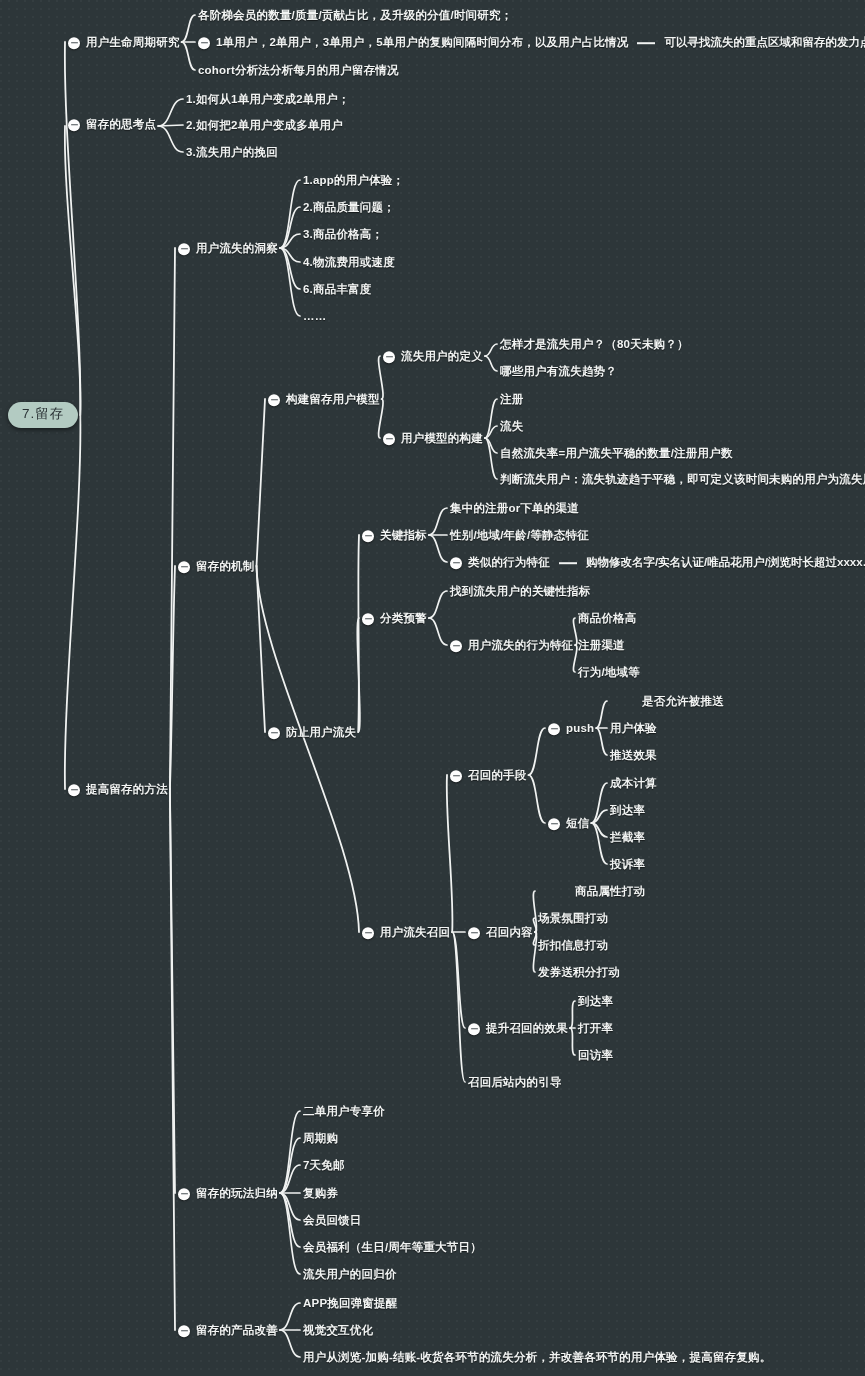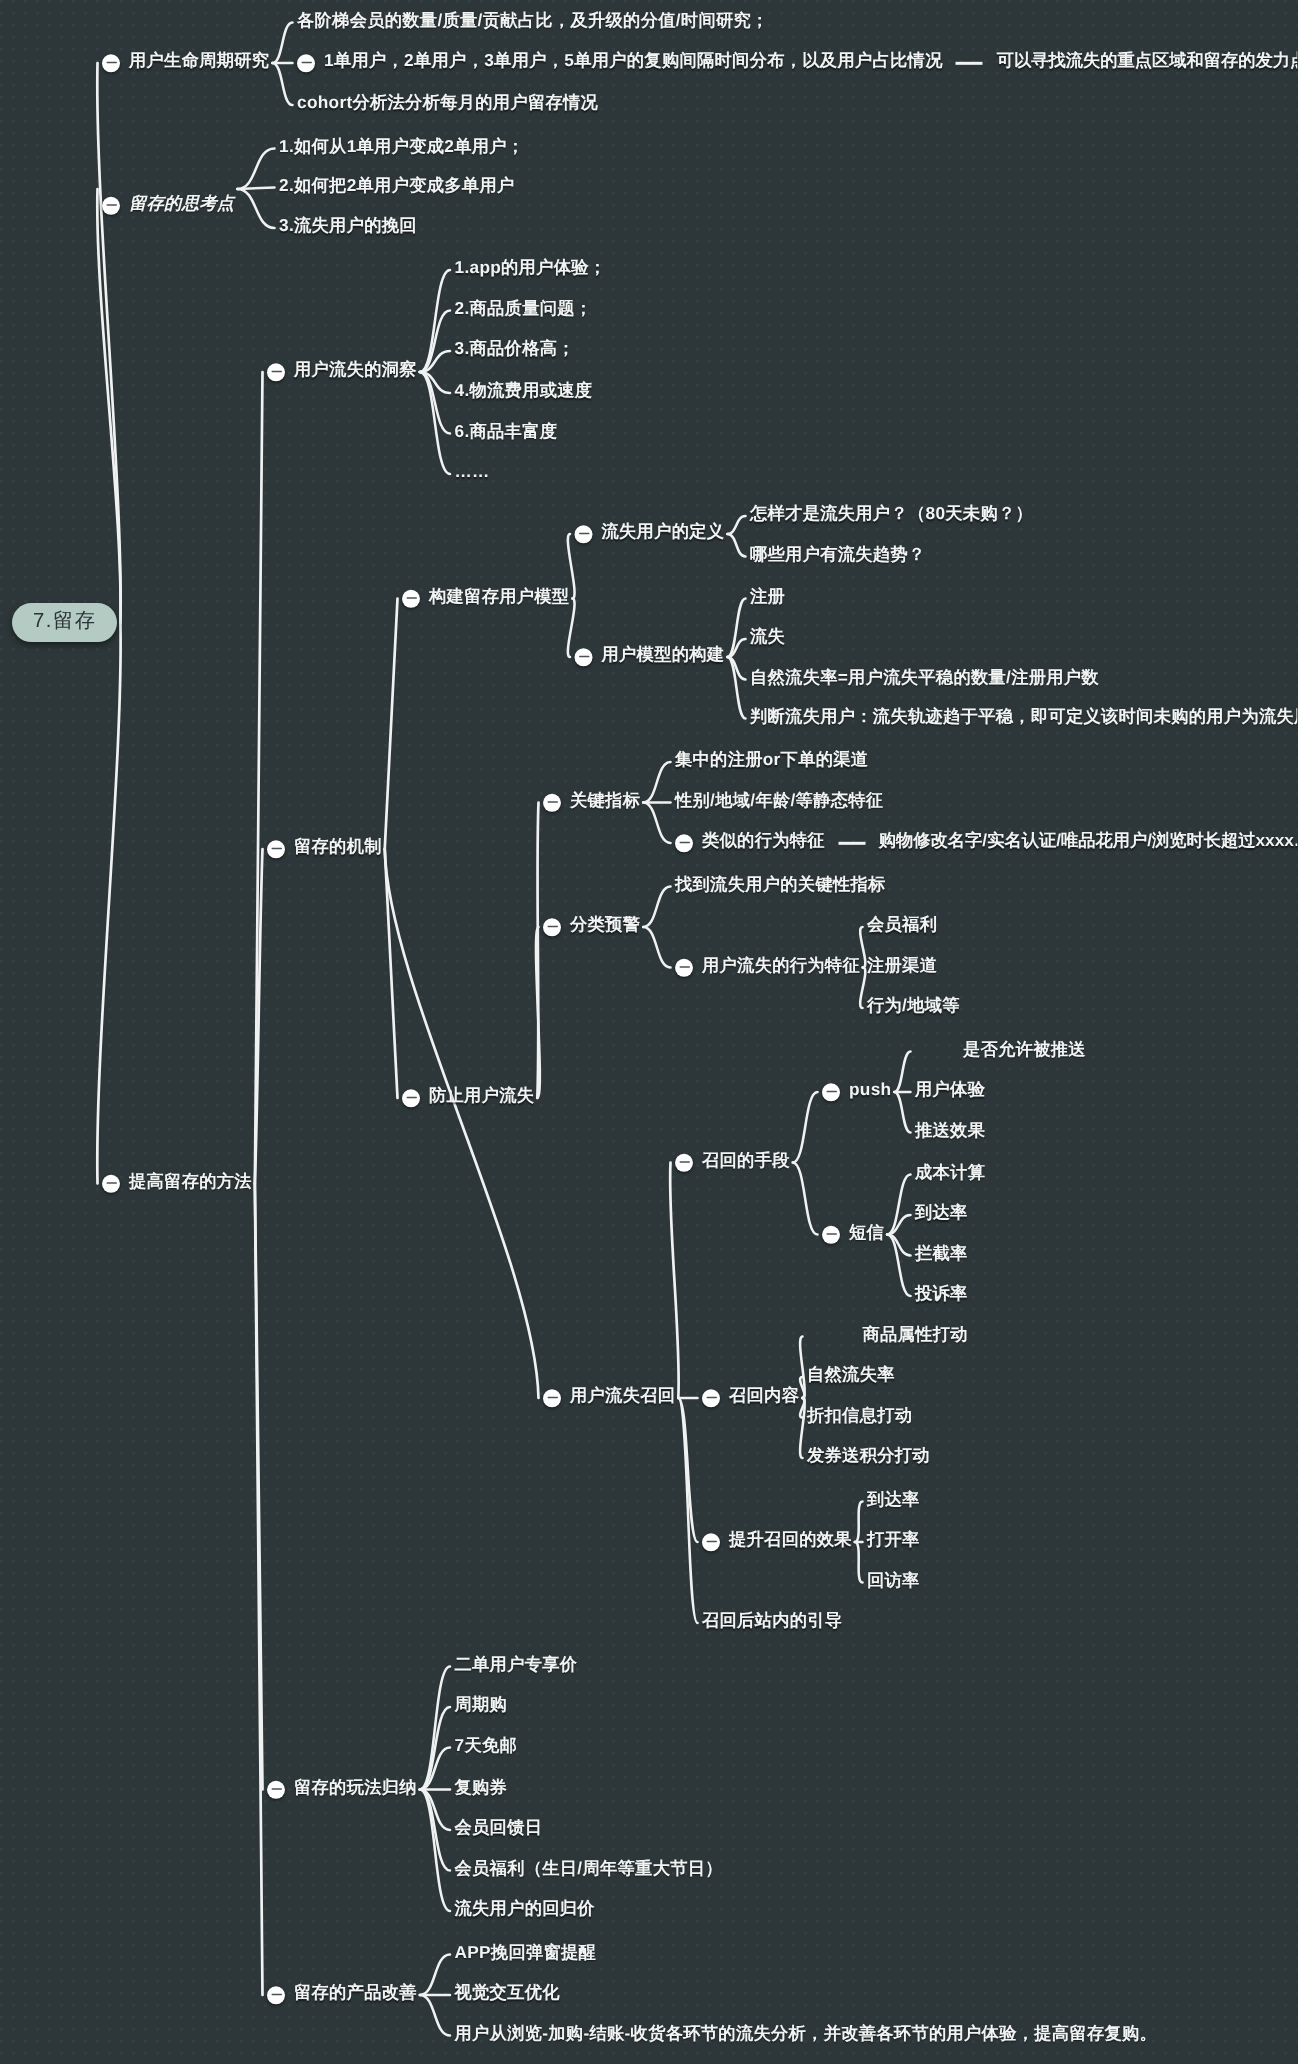--- a/index.html
+++ b/index.html
@@ -172,21 +172,21 @@
       <path d="M 279.90625 1330 C 290.9578125 1330, 288.9484375 1303, 300 1303" fill="none" stroke="#f0f2f1" stroke-width="1.7" stroke-linecap="round"></path>
       <path d="M 279.90625 1330 L 300 1330" fill="none" stroke="#f0f2f1" stroke-width="1.7" stroke-linecap="round"></path>
       <path d="M 279.90625 1330 C 290.9578125 1330, 288.9484375 1357, 300 1357" fill="none" stroke="#f0f2f1" stroke-width="1.7" stroke-linecap="round"></path>
     </svg>
   <div id="nodes-layer">
       <div class="node root" style="left: 8px; top: 415px;"><span class="root-pill">7.留存</span></div>
       <div class="node branch" style="left: 68px; top: 42px;"><span class="toggle"></span><span class="node-label">用户生命周期研究</span></div>
       <div class="node leaf" style="left: 198px; top: 15px;"><span class="node-label">各阶梯会员的数量/质量/贡献占比，及升级的分值/时间研究；</span></div>
       <div class="node branch" style="left: 198px; top: 42px;"><span class="toggle"></span><span class="node-label">1单用户，2单用户，3单用户，5单用户的复购间隔时间分布，以及用户占比情况</span><span class="note-dash"></span><span class="note-text">可以寻找流失的重点区域和留存的发力点</span></div>
       <div class="node leaf" style="left: 198px; top: 70px;"><span class="node-label">cohort分析法分析每月的用户留存情况</span></div>
-      <div class="node branch" style="left: 68px; top: 137px; font-style: italic;"><span class="toggle"></span><span class="node-label">留存的思考点</span></div>
+      <div class="node branch" style="left: 68px; top: 124px;"><span class="toggle"></span><span class="node-label">留存的思考点</span></div>
       <div class="node leaf" style="left: 186px; top: 99px;"><span class="node-label">1.如何从1单用户变成2单用户；</span></div>
       <div class="node leaf" style="left: 186px; top: 125px;"><span class="node-label">2.如何把2单用户变成多单用户</span></div>
       <div class="node leaf" style="left: 186px; top: 152px;"><span class="node-label">3.流失用户的挽回</span></div>
       <div class="node branch" style="left: 68px; top: 789px;"><span class="toggle"></span><span class="node-label">提高留存的方法</span></div>
       <div class="node branch" style="left: 178px; top: 248px;"><span class="toggle"></span><span class="node-label">用户流失的洞察</span></div>
       <div class="node leaf" style="left: 303px; top: 180px;"><span class="node-label">1.app的用户体验；</span></div>
       <div class="node leaf" style="left: 303px; top: 207px;"><span class="node-label">2.商品质量问题；</span></div>
       <div class="node leaf" style="left: 303px; top: 234px;"><span class="node-label">3.商品价格高；</span></div>
       <div class="node leaf" style="left: 303px; top: 262px;"><span class="node-label">4.物流费用或速度</span></div>
       <div class="node leaf" style="left: 303px; top: 289px; text-align: center;"><span class="node-label">6.商品丰富度</span></div>
@@ -202,37 +202,37 @@
       <div class="node leaf" style="left: 500px; top: 453px;"><span class="node-label">自然流失率=用户流失平稳的数量/注册用户数</span></div>
       <div class="node leaf" style="left: 500px; top: 479px;"><span class="node-label">判断流失用户：流失轨迹趋于平稳，即可定义该时间未购的用户为流失用户。</span></div>
       <div class="node branch" style="left: 268px; top: 732px;"><span class="toggle"></span><span class="node-label">防止用户流失</span></div>
       <div class="node branch" style="left: 362px; top: 535px;"><span class="toggle"></span><span class="node-label">关键指标</span></div>
       <div class="node leaf" style="left: 450px; top: 508px;"><span class="node-label">集中的注册or下单的渠道</span></div>
       <div class="node leaf" style="left: 450px; top: 535px;"><span class="node-label">性别/地域/年龄/等静态特征</span></div>
       <div class="node branch" style="left: 450px; top: 562px;"><span class="toggle"></span><span class="node-label">类似的行为特征</span><span class="note-dash"></span><span class="note-text">购物修改名字/实名认证/唯品花用户/浏览时长超过xxxx……</span></div>
       <div class="node branch" style="left: 362px; top: 618px;"><span class="toggle"></span><span class="node-label">分类预警</span></div>
       <div class="node leaf" style="left: 450px; top: 591px;"><span class="node-label">找到流失用户的关键性指标</span></div>
       <div class="node branch" style="left: 450px; top: 645px;"><span class="toggle"></span><span class="node-label">用户流失的行为特征</span></div>
-      <div class="node leaf" style="left: 578px; top: 618px;"><span class="node-label">会员福利</span></div>
+      <div class="node leaf" style="left: 578px; top: 618px;"><span class="node-label">商品价格高</span></div>
       <div class="node leaf" style="left: 578px; top: 645px;"><span class="node-label">注册渠道</span></div>
       <div class="node leaf" style="left: 578px; top: 672px;"><span class="node-label">行为/地域等</span></div>
       <div class="node branch" style="left: 362px; top: 932px;"><span class="toggle"></span><span class="node-label">用户流失召回</span></div>
       <div class="node branch" style="left: 450px; top: 775px;"><span class="toggle"></span><span class="node-label">召回的手段</span></div>
       <div class="node branch" style="left: 548px; top: 728px;"><span class="toggle"></span><span class="node-label">push</span></div>
       <div class="node leaf" style="left: 642px; top: 701px;"><span class="node-label">是否允许被推送</span></div>
       <div class="node leaf" style="left: 610px; top: 728px;"><span class="node-label">用户体验</span></div>
       <div class="node leaf" style="left: 610px; top: 755px;"><span class="node-label">推送效果</span></div>
       <div class="node branch" style="left: 548px; top: 823px;"><span class="toggle"></span><span class="node-label">短信</span></div>
       <div class="node leaf" style="left: 610px; top: 783px;"><span class="node-label">成本计算</span></div>
       <div class="node leaf" style="left: 610px; top: 810px;"><span class="node-label">到达率</span></div>
       <div class="node leaf" style="left: 610px; top: 837px;"><span class="node-label">拦截率</span></div>
       <div class="node leaf" style="left: 610px; top: 864px;"><span class="node-label">投诉率</span></div>
       <div class="node branch" style="left: 468px; top: 932px;"><span class="toggle"></span><span class="node-label">召回内容</span></div>
       <div class="node leaf" style="left: 538px; top: 891px; padding-left: 37px;"><span class="node-label">商品属性打动</span></div>
-      <div class="node leaf" style="left: 538px; top: 918px;"><span class="node-label">自然流失率</span></div>
+      <div class="node leaf" style="left: 538px; top: 918px;"><span class="node-label">场景氛围打动</span></div>
       <div class="node leaf" style="left: 538px; top: 945px;"><span class="node-label">折扣信息打动</span></div>
       <div class="node leaf" style="left: 538px; top: 972px;"><span class="node-label">发券送积分打动</span></div>
       <div class="node branch" style="left: 468px; top: 1028px;"><span class="toggle"></span><span class="node-label">提升召回的效果</span></div>
       <div class="node leaf" style="left: 578px; top: 1001px;"><span class="node-label">到达率</span></div>
       <div class="node leaf" style="left: 578px; top: 1028px;"><span class="node-label">打开率</span></div>
       <div class="node leaf" style="left: 578px; top: 1055px;"><span class="node-label">回访率</span></div>
       <div class="node leaf" style="left: 468px; top: 1082px;"><span class="node-label">召回后站内的引导</span></div>
       <div class="node branch" style="left: 178px; top: 1193px;"><span class="toggle"></span><span class="node-label">留存的玩法归纳</span></div>
       <div class="node leaf" style="left: 303px; top: 1111px;"><span class="node-label">二单用户专享价</span></div>
       <div class="node leaf" style="left: 303px; top: 1138px;"><span class="node-label">周期购</span></div>

